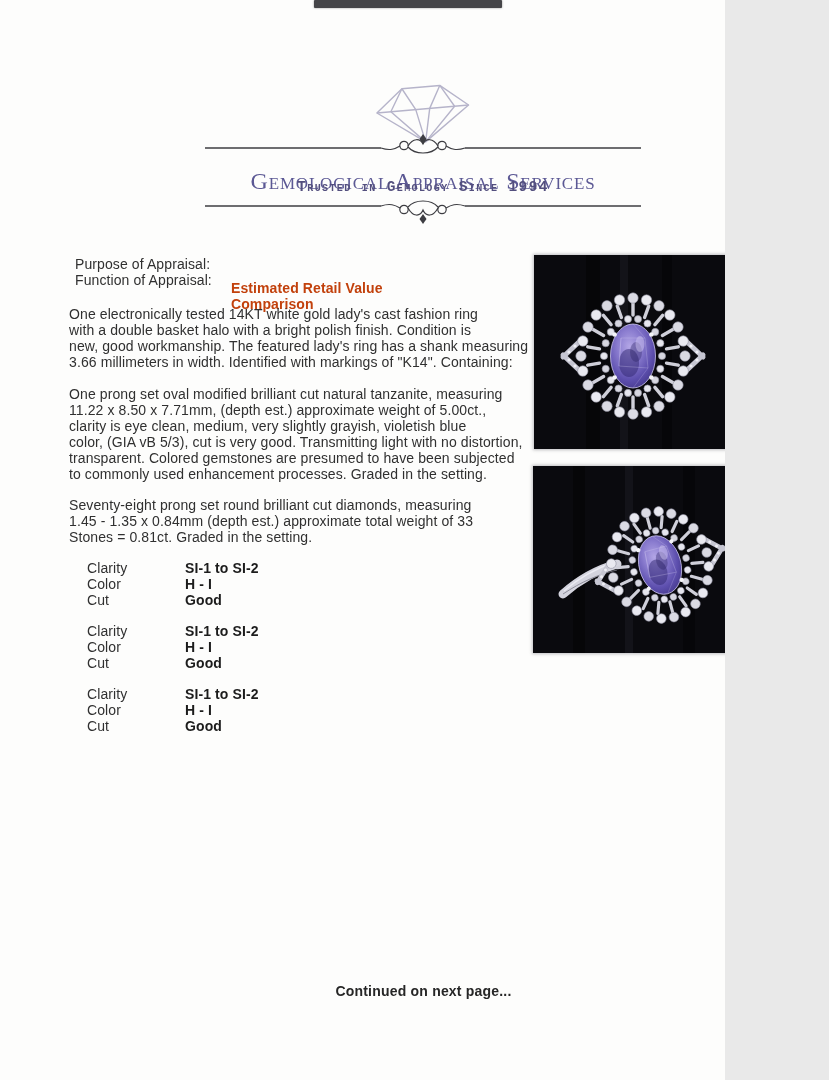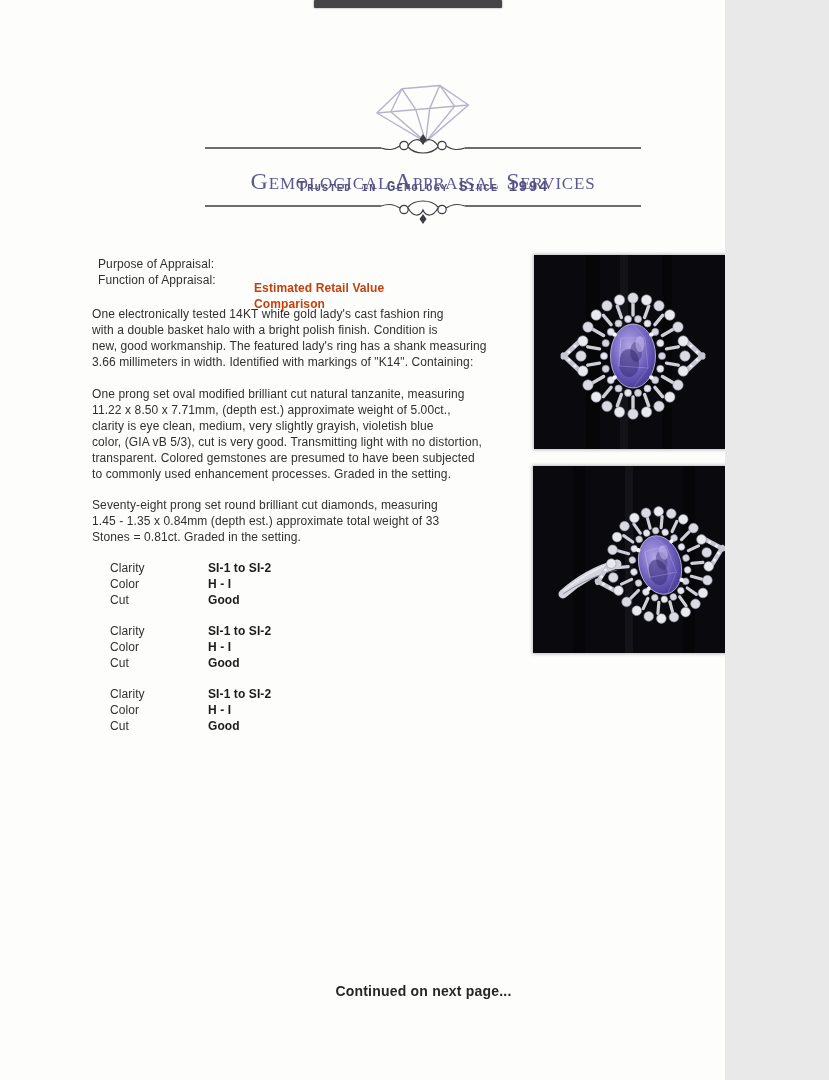--- a/index.html
+++ b/index.html
@@ -14,21 +14,21 @@
   .orn{position:absolute;left:0;}
   .orn-top{top:50px;}
   .orn-bottom{top:116px;}
   .logo-title{position:absolute;top:72px;left:0;width:436px;text-align:center;
         font-family:"Liberation Serif",serif;font-variant:small-caps;font-weight:500;
         font-size:24px;letter-spacing:.8px;color:#5b5894;white-space:nowrap;}
   .logo-tagline{position:absolute;top:99px;left:0;width:436px;text-align:center;
         font-family:Liberation Mono, monospace;font-variant:small-caps;font-weight:600;
         font-size:14.5px;letter-spacing:1.4px;color:#534f7e;white-space:nowrap;}
   
-  .doc{position:absolute;left:92px;top:256px;width:648px;font-size:12px;line-height:16px;letter-spacing:.1px;}
+  .doc{position:absolute;left:69px;top:256px;width:648px;font-size:14px;line-height:16px;letter-spacing:.1px;}
   .meta{margin-left:6px;display:grid;grid-template-columns:156px auto;grid-auto-rows:16px;}
   .meta .m-value{font-weight:bold;color:#c2410c;margin-top:24px;}
   .para{margin:0;white-space:pre-line;}
   .mt18{margin-top:18px}.mt16{margin-top:16px}.mt15{margin-top:15px}.mt10{margin-top:10px}.mt17{margin-top:17px}
   .specs{margin:15px 0 0 18px;display:grid;grid-template-columns:98px auto;grid-auto-rows:16px;}
   .specs .s-value{font-weight:bold;color:#1c1c1c;}
   
   .photo{position:absolute;box-shadow:0 0 3px 1px rgba(110,110,120,.45);}
   .photo1{left:534px;top:255px;width:200px;height:194px;}
   .photo2{left:533px;top:466px;width:204px;height:187px;}

